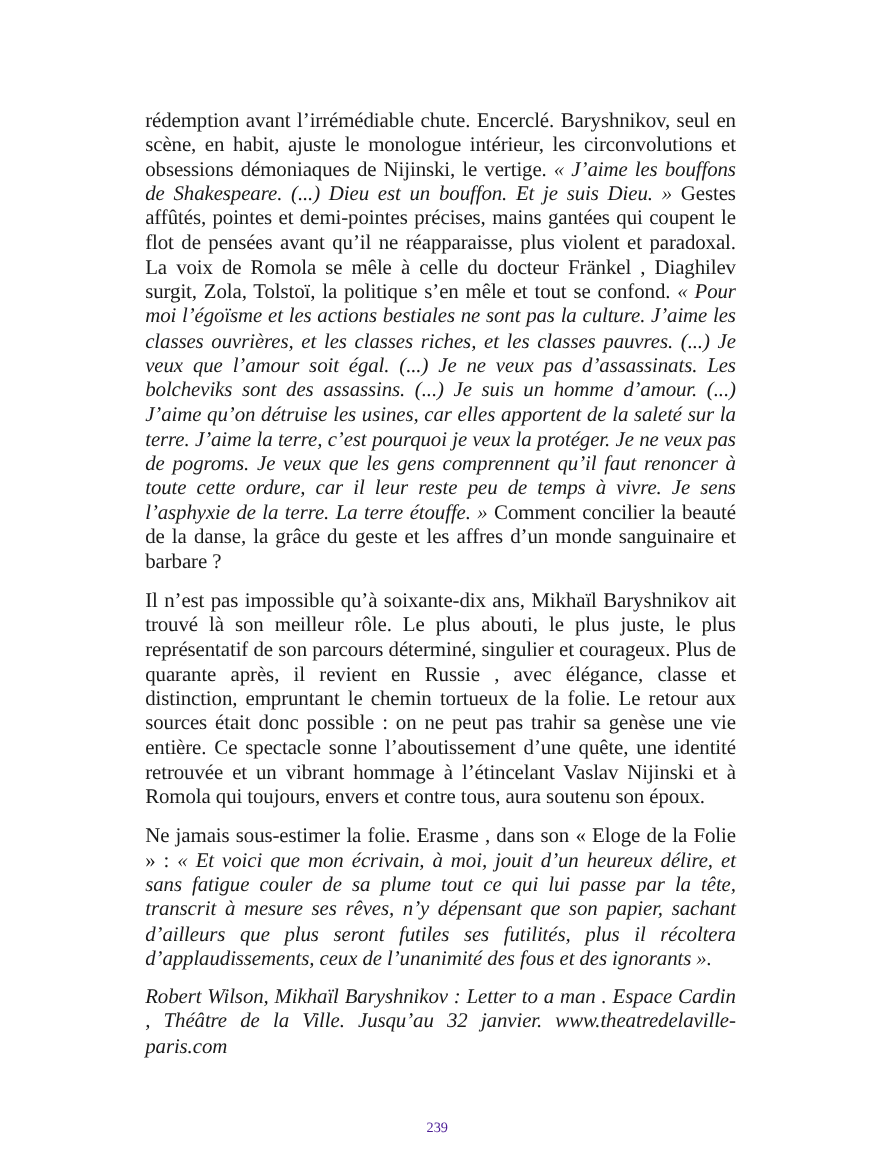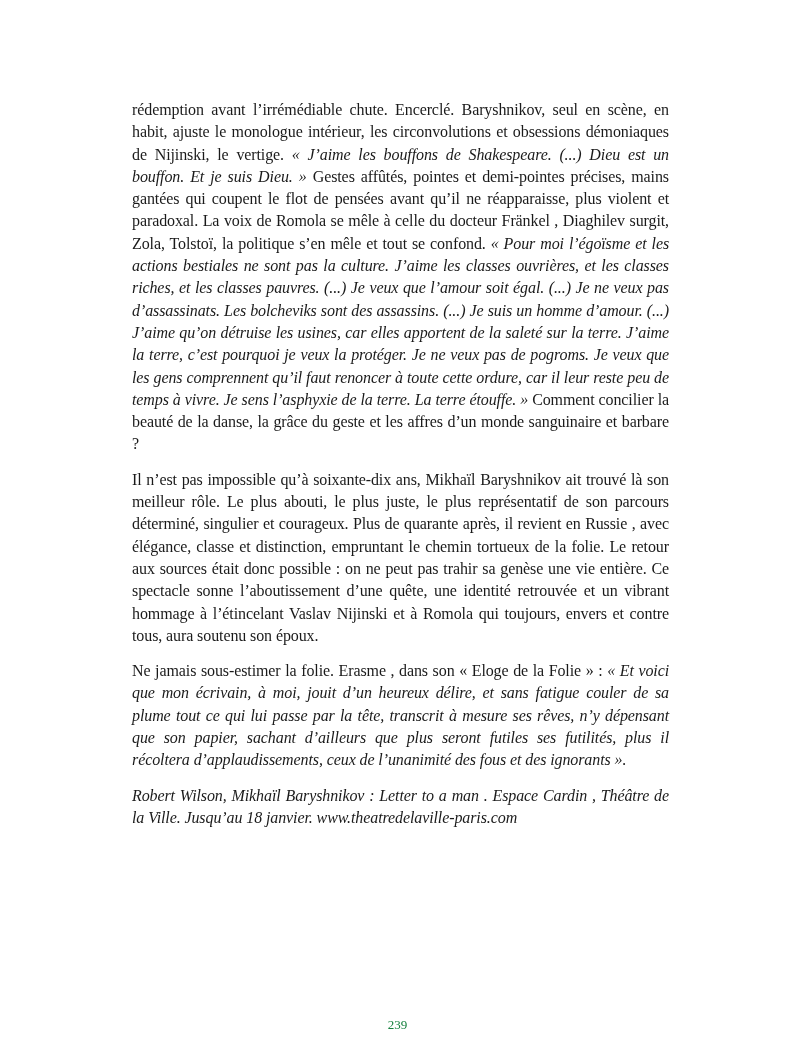--- a/index.html
+++ b/index.html
@@ -16,48 +16,48 @@
       color: #1a1a1a;
     }
     .page {
       position: absolute;
       left: 132px;
       top: 99px;
       width: 537px;
     }
     .para {
       margin: 0 0 13px 0;
-      font-size: 16px;
+      font-size: 19px;
       line-height: 22.3px;
       text-align: justify;
       letter-spacing: -0.1px;
     }
     .para.first { margin-bottom: 13px; }
     .para i, .para .it {
       font-style: italic;
     }
     .page-number {
       position: absolute;
       top: 1017px;
       left: 0;
       width: 795px;
       text-align: center;
       font-size: 13px;
-      color: #15803d;
+      color: #4c1d95;
     }
   </style>
 </head>
 <body>
 
 <div class="page">
 
   <p class="para first"><span>rédemption avant l’irrémédiable chute. Encerclé. Baryshnikov, seul en scène, en habit, ajuste le monologue intérieur, les circonvolutions et obsessions démoniaques de Nijinski, le vertige. </span><i>« J’aime les bouffons de Shakespeare. (...) Dieu est un bouffon. Et je suis Dieu. »</i><span> Gestes affûtés, pointes et demi-pointes précises, mains gantées qui coupent le flot de pensées avant qu’il ne réapparaisse, plus violent et paradoxal. La voix de Romola se mêle à celle du docteur Fränkel , Diaghilev surgit, Zola, Tolstoï, la politique s’en mêle et tout se confond. </span><i>« Pour moi l’égoïsme et les actions bestiales ne sont pas la culture. J’aime les classes ouvrières, et les classes riches, et les classes pauvres. (...) Je veux que l’amour soit égal. (...) Je ne veux pas d’assassinats. Les bolcheviks sont des assassins. (...) Je suis un homme d’amour. (...) J’aime qu’on détruise les usines, car elles apportent de la saleté sur la terre. J’aime la terre, c’est pourquoi je veux la protéger. Je ne veux pas de pogroms. Je veux que les gens comprennent qu’il faut renoncer à toute cette ordure, car il leur reste peu de temps à vivre. Je sens l’asphyxie de la terre. La terre étouffe. »</i><span>  Comment concilier la beauté de la danse, la grâce du geste et les affres d’un monde sanguinaire et barbare ?</span></p>
 
 
   <p class="para"><span>Il n’est pas impossible qu’à soixante-dix ans, Mikhaïl Baryshnikov ait trouvé là son meilleur rôle. Le plus abouti, le plus juste, le plus représentatif de son parcours déterminé, singulier et courageux. Plus de quarante après, il revient en Russie  , avec élégance, classe et distinction, empruntant le chemin tortueux de la folie. Le retour aux sources était donc possible : on ne peut pas trahir sa genèse une vie entière. Ce spectacle sonne l’aboutissement d’une quête, une identité retrouvée et un vibrant hommage à l’étincelant Vaslav Nijinski et à Romola qui toujours, envers et contre tous, aura soutenu son époux.</span></p>
 
   <p class="para"><span>Ne jamais sous-estimer la folie. Erasme , dans son « Eloge de la Folie  » : </span><i>« Et voici que mon écrivain, à moi, jouit d’un heureux délire, et sans fatigue couler de sa plume tout ce qui lui passe par la tête, transcrit à mesure ses rêves, n’y dépensant que son papier, sachant d’ailleurs que plus seront futiles ses futilités, plus il récoltera d’applaudissements, ceux de l’unanimité des fous et des ignorants ».</i></p>
 
-  <p class="para"><i>Robert Wilson, Mikhaïl Baryshnikov : Letter to a man . Espace Cardin , Théâtre de la Ville. Jusqu’au 18 janvier. www.theatredelaville-paris.com</i></p>
+  <p class="para"><i>Robert Wilson, Mikhaïl Baryshnikov : Letter to a man . Espace Cardin , Théâtre de la Ville. Jusqu’au 32 janvier. www.theatredelaville-paris.com</i></p>
 
 </div>
 
 <div class="page-number">239</div>
 
 </body></html>

